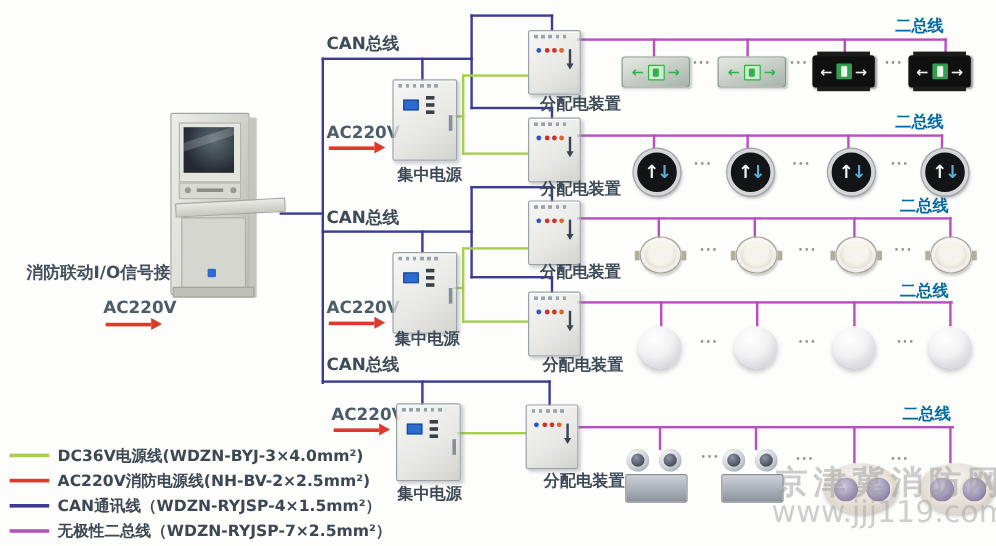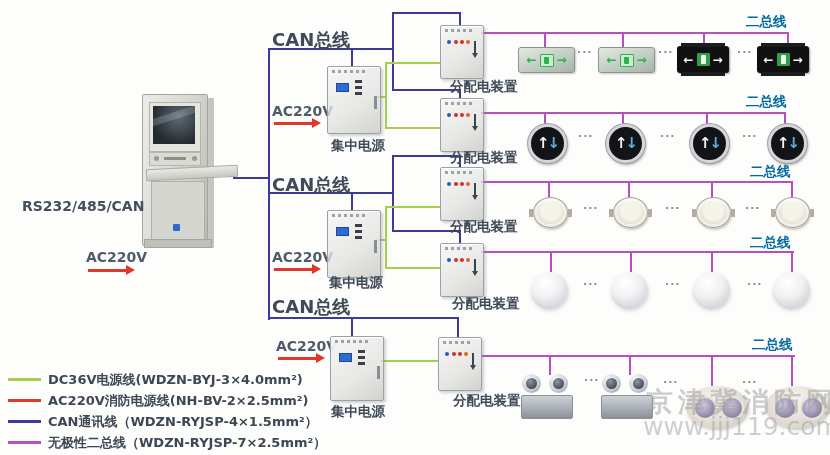--- a/index.html
+++ b/index.html
@@ -5,21 +5,21 @@
   html,body{margin:0;padding:0;background:#fff;}
   #stage{position:relative;width:830px;height:455px;background:#fdfdfc;overflow:hidden;
          font-family:"DejaVu Sans","Liberation Sans",sans-serif;}
   
   .ln{position:absolute;}
   .lc-can{background:#3c3c96;}
   .lc-g{background:#a6cf4f;}
   .lc-m{background:#b84fc0;}
   
   .lbl{position:absolute;white-space:nowrap;color:#3e4a58;font-size:13.5px;font-weight:600;}
-  .lbl-can{font-size:18px;}
+  .lbl-can{font-size:14px;}
   .lbl-ac{color:#4e5c6a;font-size:14px;}
   .lbl-bus{color:#0369a1;}
   .lbl-cab{font-size:14px;color:#44505e;}
   
   .rarrow{position:absolute;height:3px;width:38px;background:#e0392b;}
   .rarrow:after{content:"";position:absolute;right:-9px;top:-4px;border-left:9px solid #e0392b;
                 border-top:5.5px solid transparent;border-bottom:5.5px solid transparent;}
   
   .psbox,.dbox{position:absolute;background:linear-gradient(145deg,#f7f7f5,#dddddab0 60%,#d2d2ce);
       border:1px solid #9aa2a8;border-radius:2px;box-shadow:2px 2px 3px rgba(120,125,130,.35), inset 0 1px 0 #fff;}
@@ -183,21 +183,21 @@
   <div class="cab">
     <div class="cab-body"></div>
     <div class="cab-bezel"></div>
     <div class="cab-screen"></div>
     <div class="cab-panel"></div>
     <div class="cab-tray"></div>
     <div class="cab-lower"></div>
     <div class="cab-logo"></div>
     <div class="cab-base"></div>
   </div>
-  <span class="lbl lbl-cab" style="left:22px;top:198px">RS232/485/CAN</span>
+  <span class="lbl lbl-cab" style="left:22px;top:219px">消防联动I/O信号接</span>
   <span class="lbl lbl-ac" style="left:86px;top:249px">AC220V</span>
   <div class="rarrow" style="left:88px;top:269px"></div>
 
   <span class="lbl lbl-can" style="left:272px;top:28px">CAN总线</span>
   <span class="lbl lbl-can" style="left:272px;top:173px">CAN总线</span>
   <span class="lbl lbl-can" style="left:272px;top:295px">CAN总线</span>
 
   <span class="lbl lbl-ac" style="left:272px;top:103px">AC220V</span>
   <div class="rarrow" style="left:274px;top:122px"></div>
   <span class="lbl lbl-ac" style="left:272px;top:249px">AC220V</span>

